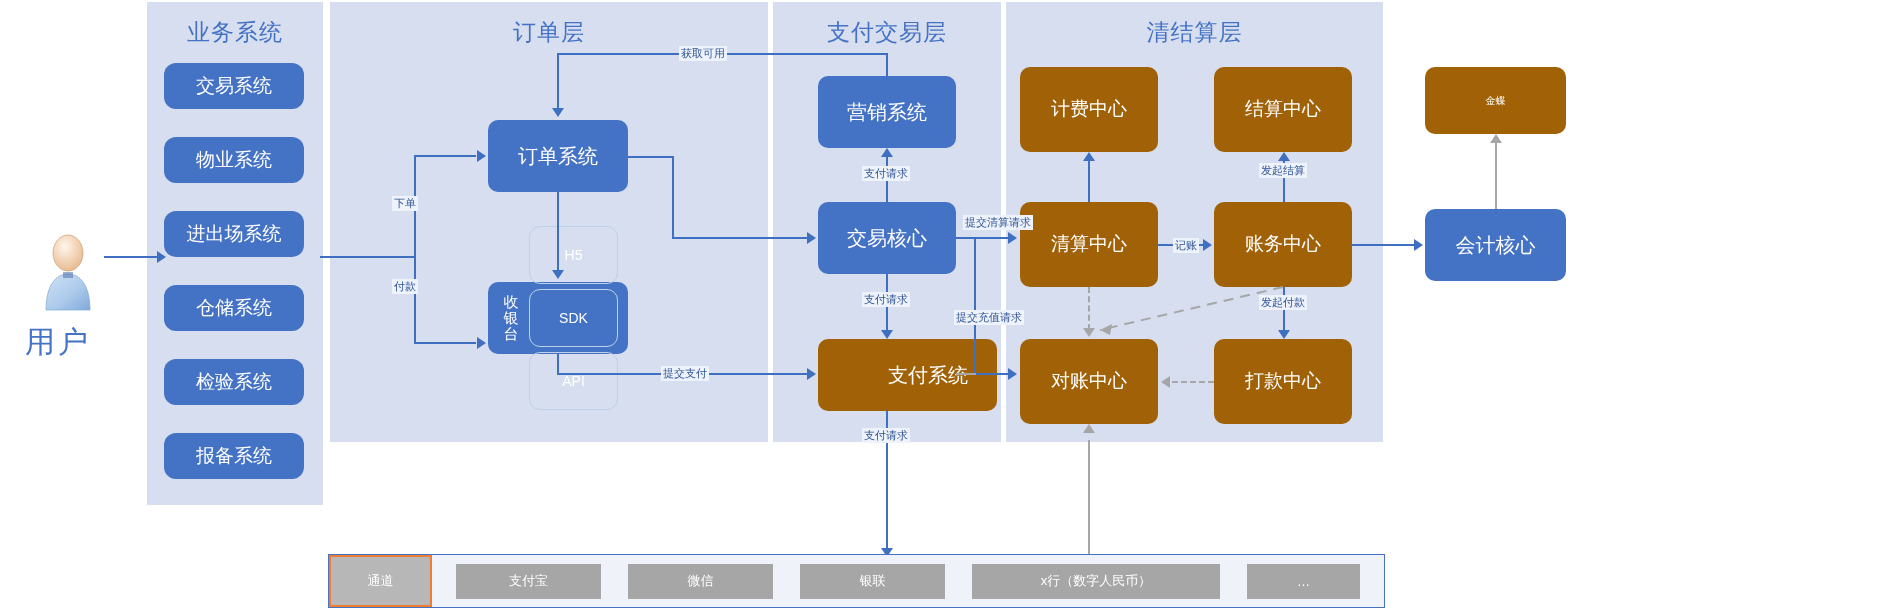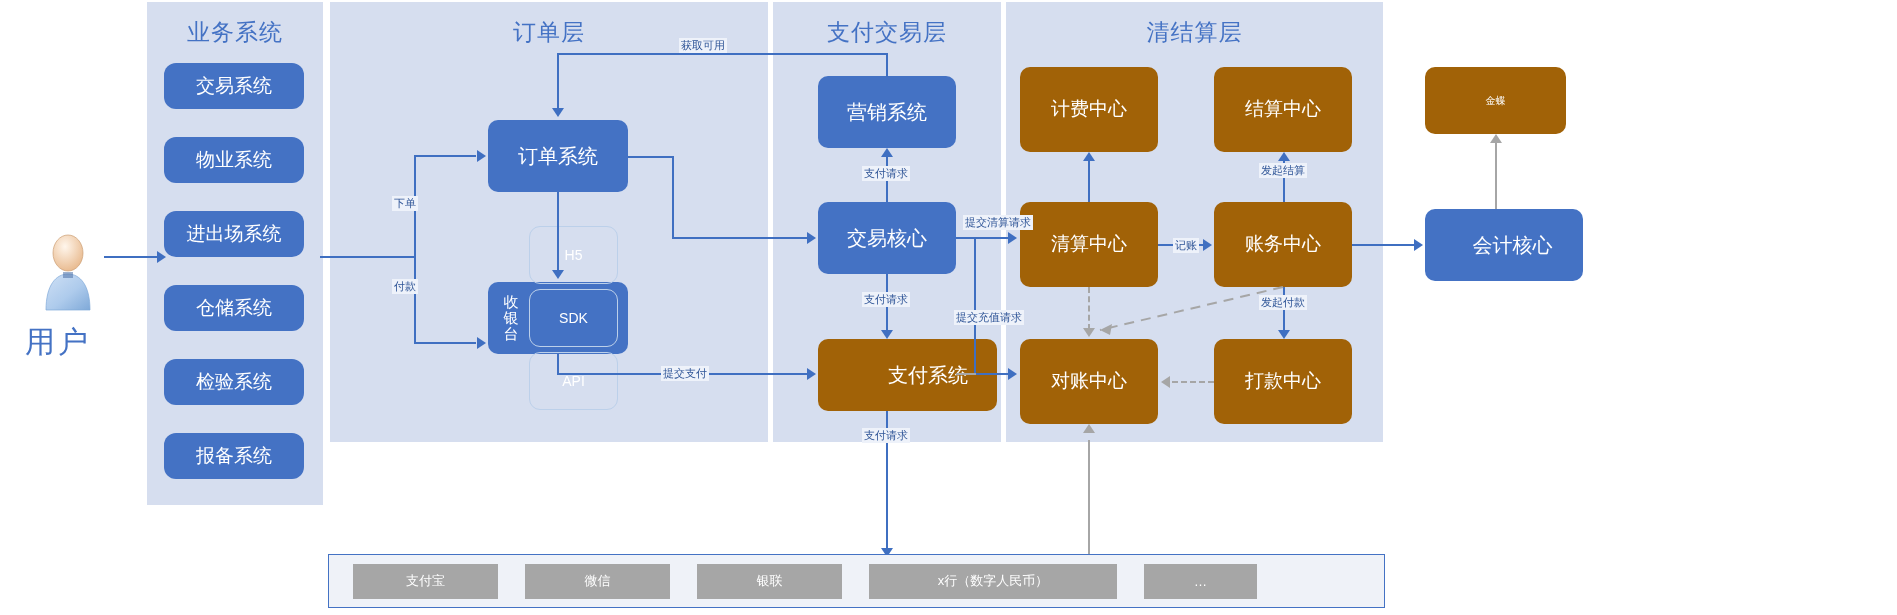--- a/index.html
+++ b/index.html
@@ -117,41 +117,41 @@
   <div class="node gray f20" style="left:818px;top:339px;width:138px;height:72px;padding-left:41px;">支付系统</div>
 
   <div class="node gray f19" style="left:1020px;top:67px;width:138px;height:85px;">计费中心</div>
   <div class="node gray f19" style="left:1214px;top:67px;width:138px;height:85px;">结算中心</div>
   <div class="node gray f19" style="left:1020px;top:202px;width:138px;height:85px;">清算中心</div>
   <div class="node gray f19" style="left:1214px;top:202px;width:138px;height:85px;">账务中心</div>
   <div class="node gray f19" style="left:1020px;top:339px;width:138px;height:85px;">对账中心</div>
   <div class="node gray f19" style="left:1214px;top:339px;width:138px;height:85px;">打款中心</div>
 
   <div class="node gray f12" style="left:1425px;top:67px;width:141px;height:67px;">金蝶</div>
-  <div class="node blue f20" style="left:1425px;top:209px;width:141px;height:72px;padding-left:17px;">会计核心</div>
+  <div class="node blue f20" style="left:1425px;top:209px;width:141px;height:72px;">会计核心</div>
 
   <div class="seg h" style="left:320px;top:256px;width:95px;"></div>
   <div class="seg v" style="left:414px;top:155px;height:188px;"></div>
 
   <div class="seg h" style="left:414px;top:155px;width:62px;"></div>
   <div class="arrow ar-r" style="left:477px;top:150px;"></div>
   <div class="elabel" style="left:392px;top:196px;">下单</div>
 
   <div class="seg h" style="left:414px;top:342px;width:62px;"></div>
   <div class="arrow ar-r" style="left:477px;top:337px;"></div>
   <div class="elabel" style="left:392px;top:279px;">付款</div>
 
   <div class="seg v" style="left:557px;top:192px;height:78px;"></div>
   <div class="arrow ar-d" style="left:552px;top:270px;"></div>
 
   <div class="seg v" style="left:886px;top:53px;height:24px;"></div>
   <div class="seg h" style="left:557px;top:53px;width:330px;"></div>
   <div class="seg v" style="left:557px;top:53px;height:55px;"></div>
   <div class="arrow ar-d" style="left:552px;top:108px;"></div>
-  <div class="elabel" style="left:679px;top:38px;">获取可用</div>
+  <div class="elabel" style="left:679px;top:46px;">获取可用</div>
 
   <div class="seg h" style="left:628px;top:156px;width:46px;"></div>
   <div class="seg v" style="left:672px;top:156px;height:83px;"></div>
   <div class="seg h" style="left:672px;top:237px;width:136px;"></div>
   <div class="arrow ar-r" style="left:807px;top:232px;"></div>
 
   <div class="seg v" style="left:557px;top:354px;height:21px;"></div>
   <div class="seg h" style="left:557px;top:373px;width:252px;"></div>
   <div class="arrow ar-r" style="left:807px;top:368px;"></div>
   <div class="elabel" style="left:661px;top:366px;">提交支付</div>
@@ -209,20 +209,21 @@
     <polygon points="10,45 22,39 20,50" fill="#a6a6a6"></polygon>
   </svg>
 
   <div class="dash" style="left:1172px;top:381px;width:42px;"></div>
   <div class="arrow ar-l" style="left:1161px;top:376px;"></div>
 
   <div class="seg v gy" style="left:1088px;top:440px;height:115px;"></div>
   <div class="arrow ar-u-gy" style="left:1083px;top:424px;"></div>
 
   <div id="chanbar" style="left:328px;top:554px;width:1055px;height:52px;">
+    <div id="chanhead" style="width:128px;">通道</div>
     <div id="chanlist">
       <div class="chan" style="width:145px;">支付宝</div>
       <div class="chan" style="width:145px;">微信</div>
       <div class="chan" style="width:145px;">银联</div>
       <div class="chan" style="width:248px;">x行（数字人民币）</div>
       <div class="chan" style="width:113px;">…</div>
     </div>
   </div>
 
 </div>

